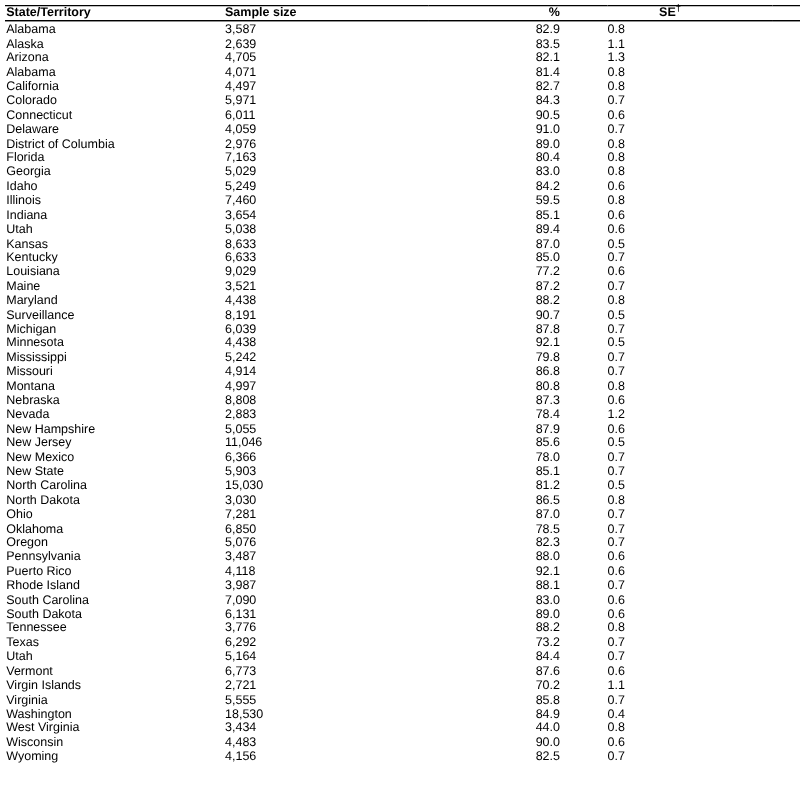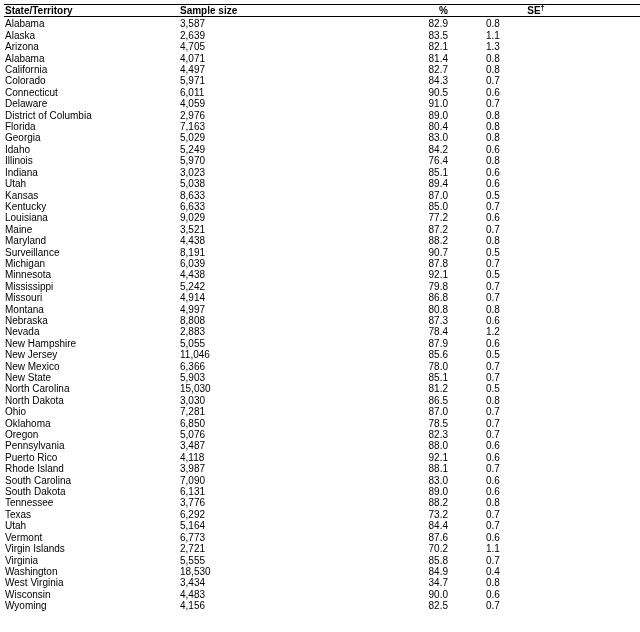--- a/index.html
+++ b/index.html
@@ -149,28 +149,28 @@
         </tr>
       <tr>
           <td class="c-state">Idaho</td>
           <td class="c-n">5,249</td>
           <td class="c-pct">84.2</td>
           <td class="c-se">0.6</td>
           <td class="c-ci">(83.0–85.5)</td>
         </tr>
       <tr>
           <td class="c-state">Illinois</td>
-          <td class="c-n">5,970</td>
-          <td class="c-pct">76.4</td>
+          <td class="c-n">7,460</td>
+          <td class="c-pct">59.5</td>
           <td class="c-se">0.8</td>
           <td class="c-ci">(84.2–87.2)</td>
         </tr>
       <tr>
           <td class="c-state">Indiana</td>
-          <td class="c-n">3,023</td>
+          <td class="c-n">3,654</td>
           <td class="c-pct">85.1</td>
           <td class="c-se">0.6</td>
           <td class="c-ci">(84.0–86.2)</td>
         </tr>
       <tr>
           <td class="c-state">Utah</td>
           <td class="c-n">5,038</td>
           <td class="c-pct">89.4</td>
           <td class="c-se">0.6</td>
           <td class="c-ci">(88.2–90.5)</td>
@@ -409,21 +409,21 @@
       <tr>
           <td class="c-state">Washington</td>
           <td class="c-n">18,530</td>
           <td class="c-pct">84.9</td>
           <td class="c-se">0.4</td>
           <td class="c-ci">(84.1–85.6)</td>
         </tr>
       <tr>
           <td class="c-state">West Virginia</td>
           <td class="c-n">3,434</td>
-          <td class="c-pct">34.7</td>
+          <td class="c-pct">44.0</td>
           <td class="c-se">0.8</td>
           <td class="c-ci">(79.9–83.2)</td>
         </tr>
       <tr>
           <td class="c-state">Wisconsin</td>
           <td class="c-n">4,483</td>
           <td class="c-pct">90.0</td>
           <td class="c-se">0.6</td>
           <td class="c-ci">(88.8–91.2)</td>
         </tr>

